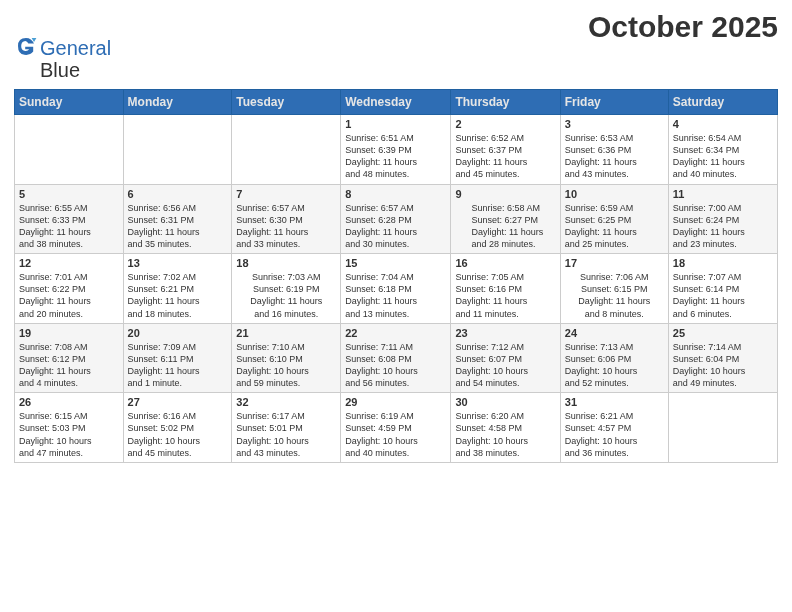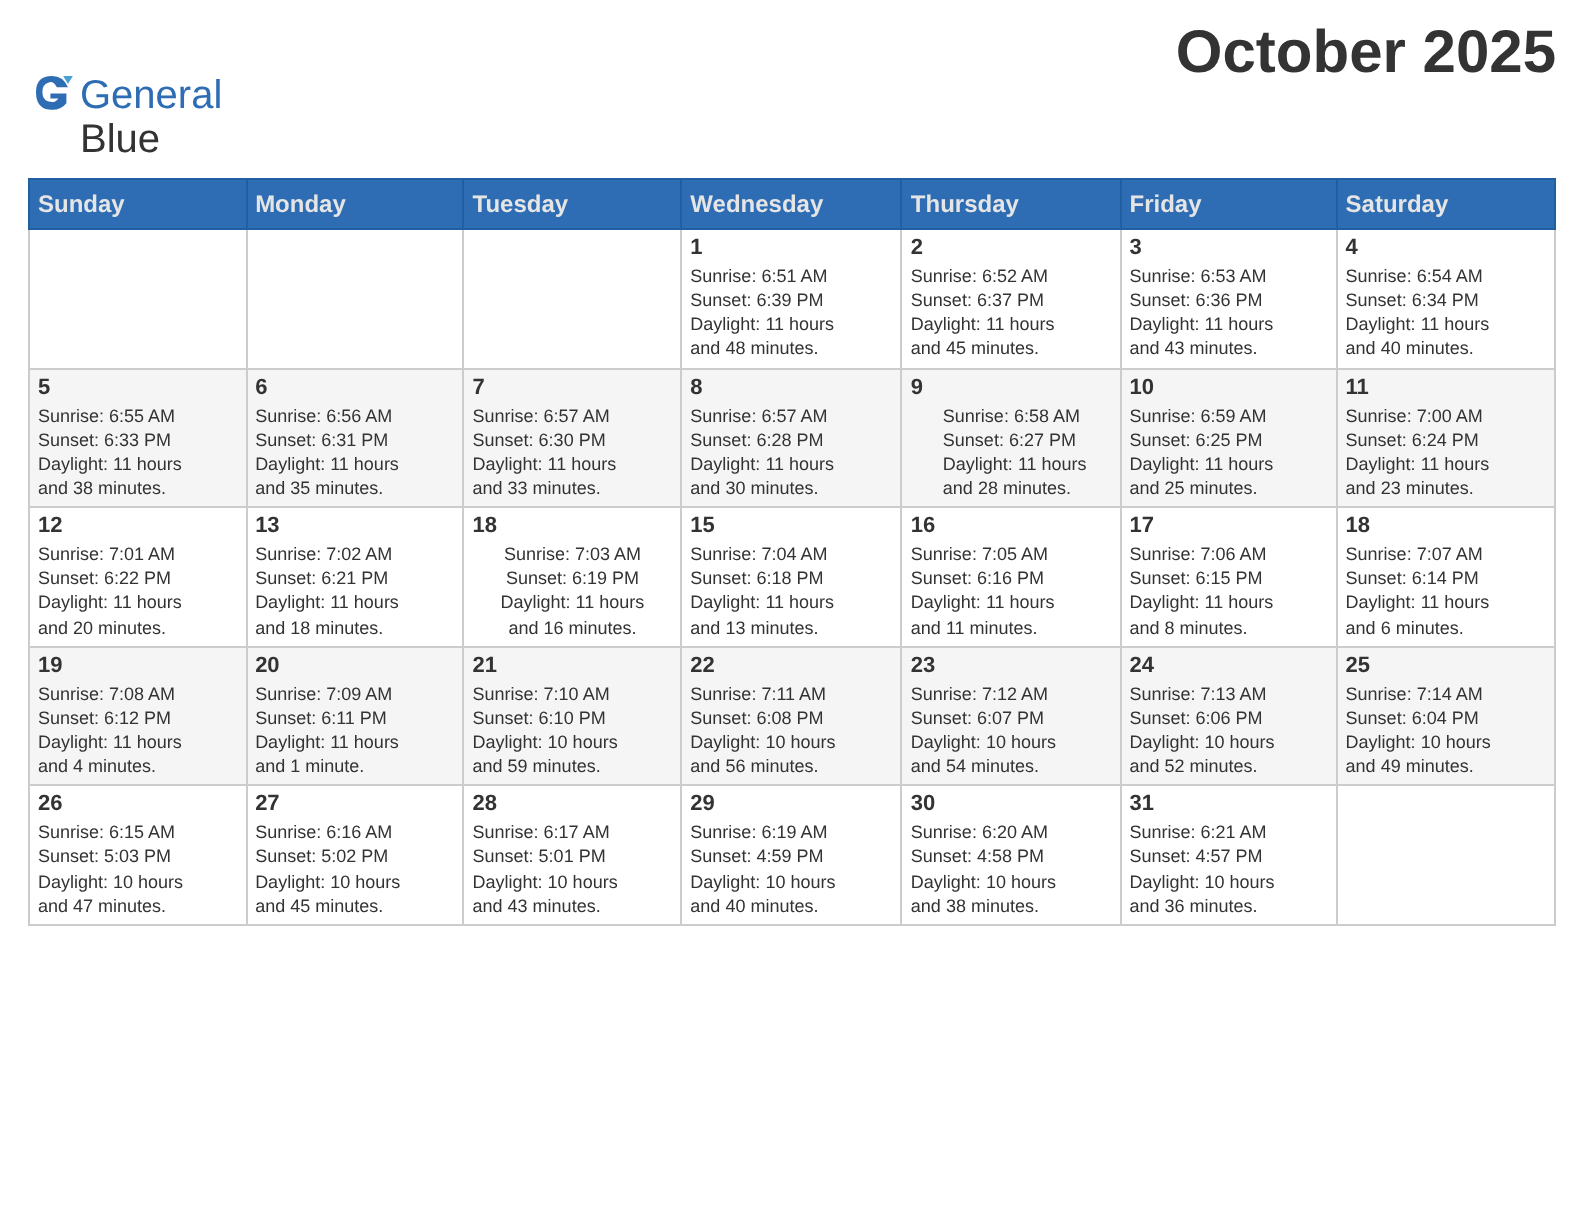--- a/index.html
+++ b/index.html
@@ -244,21 +244,21 @@
           </td>
           <td>
             <div class="day-number">16</div>
             <div class="day-info" style="white-space: pre-line;">Sunrise: 7:05 AM
 Sunset: 6:16 PM
 Daylight: 11 hours
 and 11 minutes.</div>
           </td>
           <td>
             <div class="day-number">17</div>
-            <div class="day-info" style="white-space: pre-line;">Sunrise: 7:06 AM
+            <div class="day-info" style="white-space: pre-line; text-align: center;">Sunrise: 7:06 AM
 Sunset: 6:15 PM
 Daylight: 11 hours
 and 8 minutes.</div>
           </td>
           <td>
             <div class="day-number">18</div>
             <div class="day-info" style="white-space: pre-line;">Sunrise: 7:07 AM
 Sunset: 6:14 PM
 Daylight: 11 hours
 and 6 minutes.</div>
@@ -324,21 +324,21 @@
 and 47 minutes.</div>
           </td>
           <td>
             <div class="day-number">27</div>
             <div class="day-info" style="white-space: pre-line;">Sunrise: 6:16 AM
 Sunset: 5:02 PM
 Daylight: 10 hours
 and 45 minutes.</div>
           </td>
           <td>
-            <div class="day-number">28</div>
+            <div class="day-number">32</div>
             <div class="day-info" style="white-space: pre-line;">Sunrise: 6:17 AM
 Sunset: 5:01 PM
 Daylight: 10 hours
 and 43 minutes.</div>
           </td>
           <td>
             <div class="day-number">29</div>
             <div class="day-info" style="white-space: pre-line;">Sunrise: 6:19 AM
 Sunset: 4:59 PM
 Daylight: 10 hours

